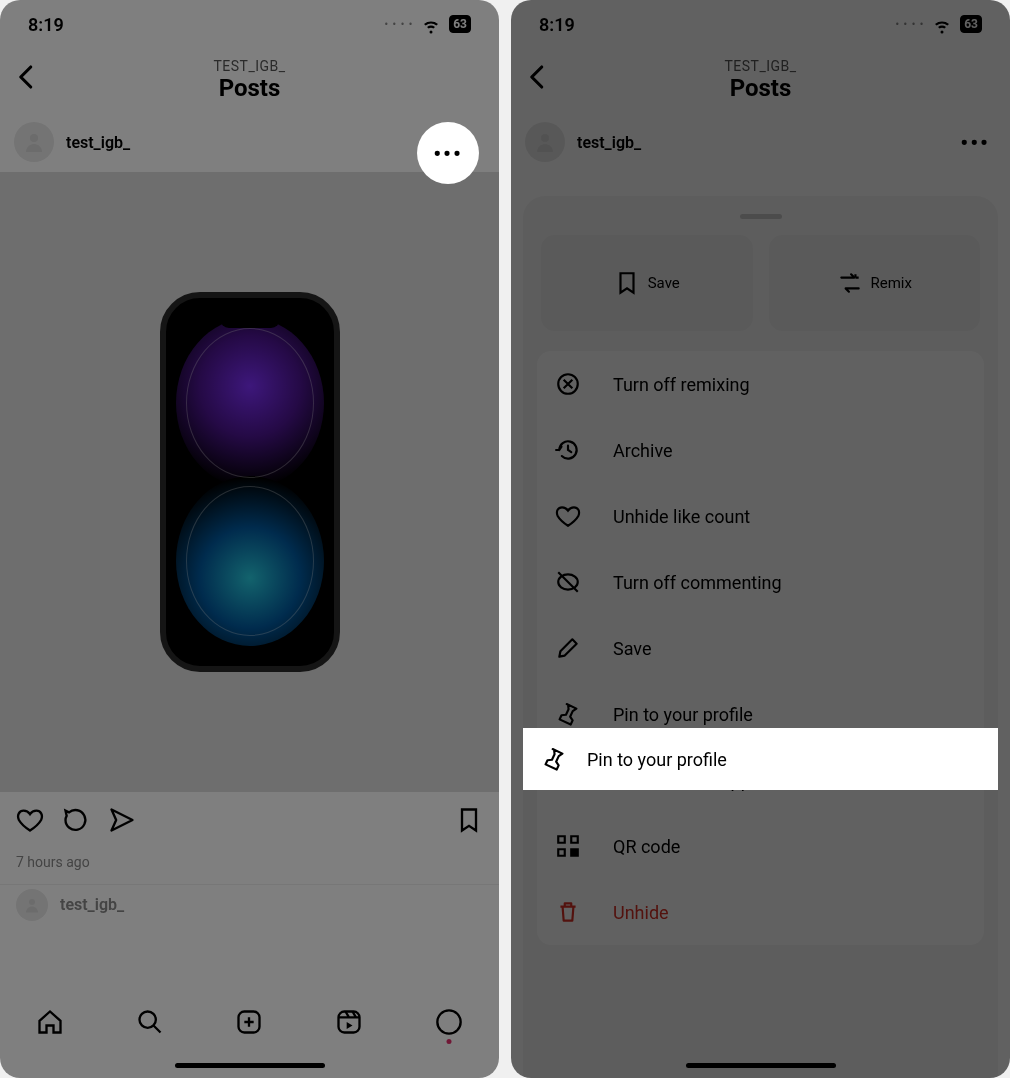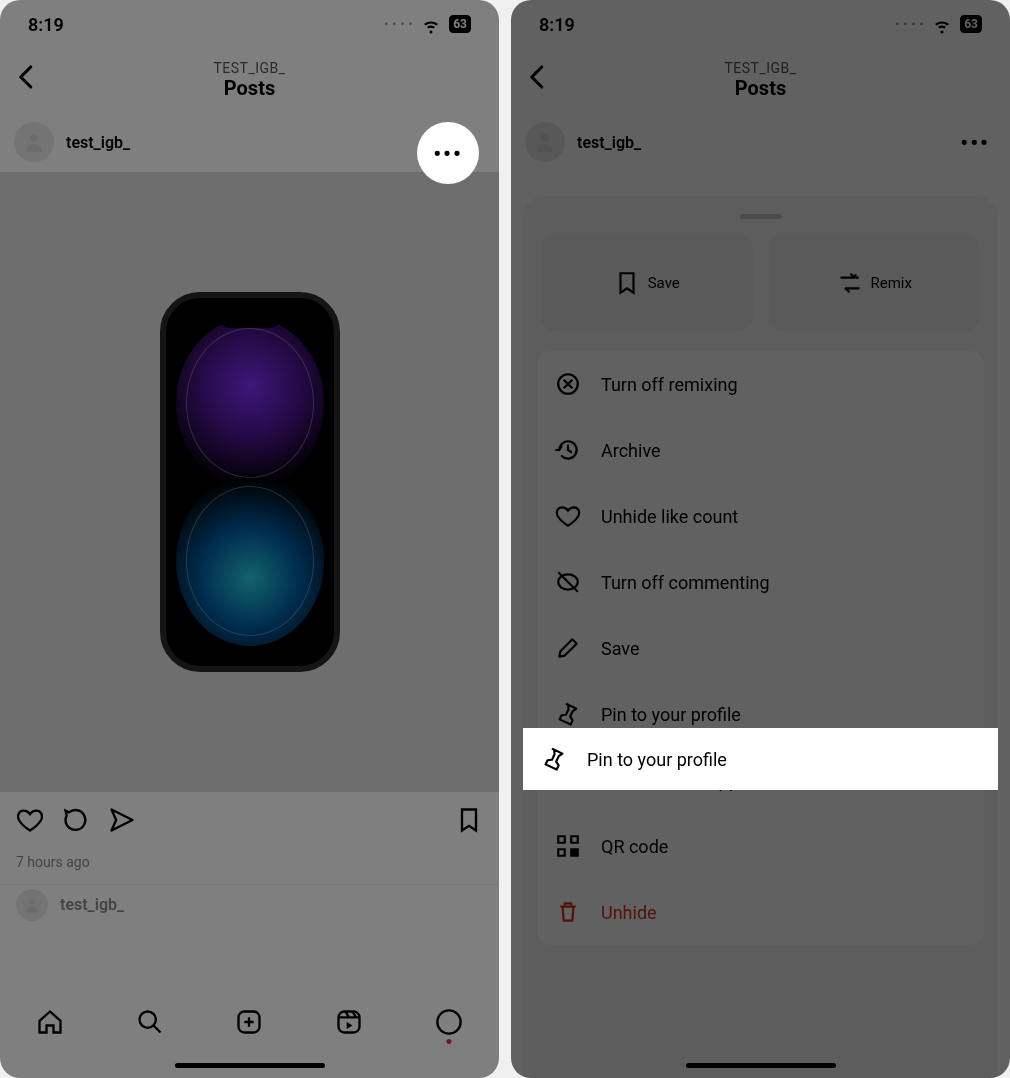--- a/index.html
+++ b/index.html
@@ -19,21 +19,21 @@
   
   .status { height: 48px; display: flex; justify-content: space-between; align-items: center; padding: 0 28px; font-size: 18px; font-weight: 600; }
   .status-right { display: flex; gap: 6px; align-items: center; font-size: 14px; }
   .dots { letter-spacing: 1px; color:#888; font-size:10px; }
   .battery { border:1.5px solid #000; border-radius:4px; padding: 0 3px; font-size:12px; font-weight:700; display:inline-flex; align-items:center; height:18px; position:relative; background:#000; color:#fff;}
   
   .hdr { height: 64px; display:flex; align-items:center; justify-content:center; position:relative; }
   .back { position:absolute; left:12px; top:14px; }
   .hdr-titles { text-align:center; }
   .hdr-sub { font-size:14px; color:#555; letter-spacing:.5px;}
-  .hdr-title { font-size:20px; font-weight:700; }
+  .hdr-title { font-size:24px; font-weight:700; }
   
   .author { display:flex; align-items:center; padding: 10px 14px; gap:12px; }
   .avatar { width:40px; height:40px; border-radius:50%; background:#e8e8e8; display:flex; align-items:center; justify-content:center; }
   .avatar svg{opacity:.35;}
   .uname { font-weight:600; font-size:16px; }
   .dots-btn { margin-left:auto; font-size:22px; letter-spacing:2px; font-weight:700; padding:0 6px;}
   
   .post-img { width:100%; height:620px; background:#dcdcdc; display:flex; align-items:center; justify-content:center; }
   .iphone {
     width:180px; height:380px; border-radius:40px; border:6px solid #2a2a2a; background:#000;
@@ -68,21 +68,21 @@
   
   .sheet {
     position:absolute; left:12px; right:12px; bottom:0; top:196px; background:#f4f4f4; border-radius:22px 22px 0 0; z-index:30;
     padding: 12px 0 0 0;
   }
   .grabber{ width:42px; height:5px; background:#c8c8c8; border-radius:3px; margin:6px auto 16px;}
   .cards{ display:flex; gap:16px; padding: 0 18px 20px;}
   .card{ flex:1; background:#ececec; border-radius:14px; height:96px; display:flex; flex-direction:row; align-items:center; justify-content:center; gap:8px;}
   .card span{font-size:15px;}
   .list{ background:#fff; border-radius:14px; margin: 0 14px;}
-  .row{ display:flex; align-items:center; gap:20px; padding:20px 18px; font-size:18px;}
+  .row{ display:flex; align-items:center; gap:32px; padding:20px 18px; font-size:18px;}
   .row.danger{ color:#d93025;}
   .hl-pin{
     position:absolute; z-index:55; left:12px; right:12px; height:62px; top:728px; background:#fff;
     display:flex; align-items:center; gap:20px; padding:0 18px; font-size:18px;
   }
   svg{display:block;}
   .ico28{width:28px;height:28px;}
   .ico26{width:26px;height:26px;}
   .ico24{width:24px;height:24px;}
 </style>

